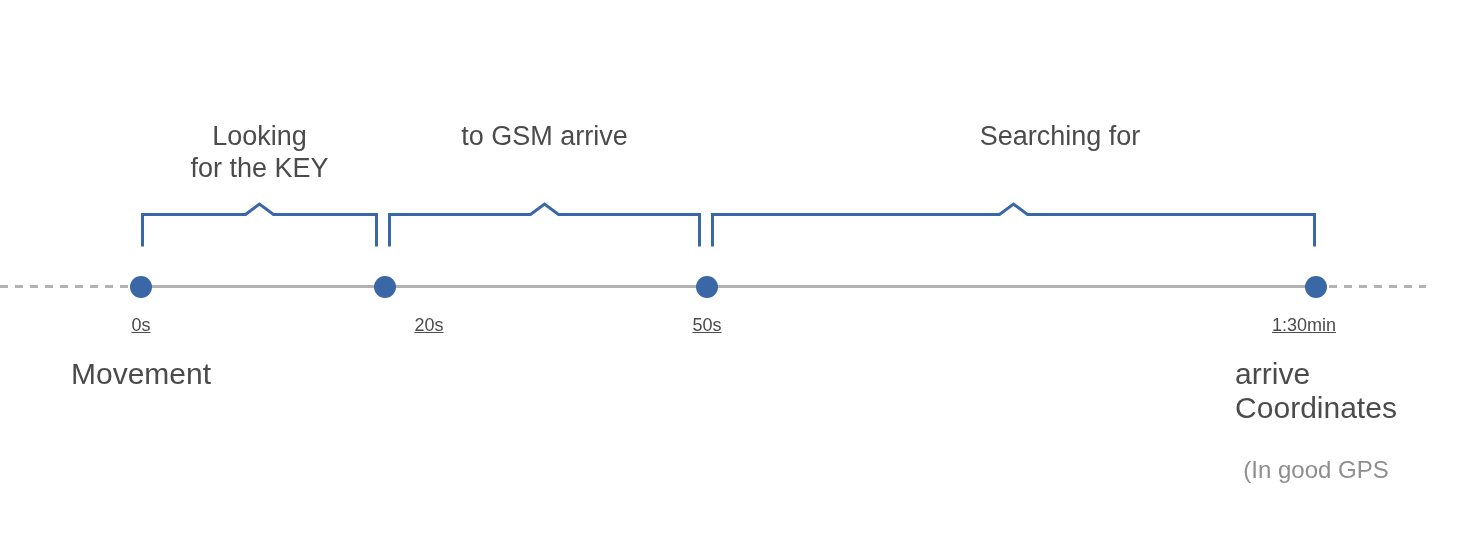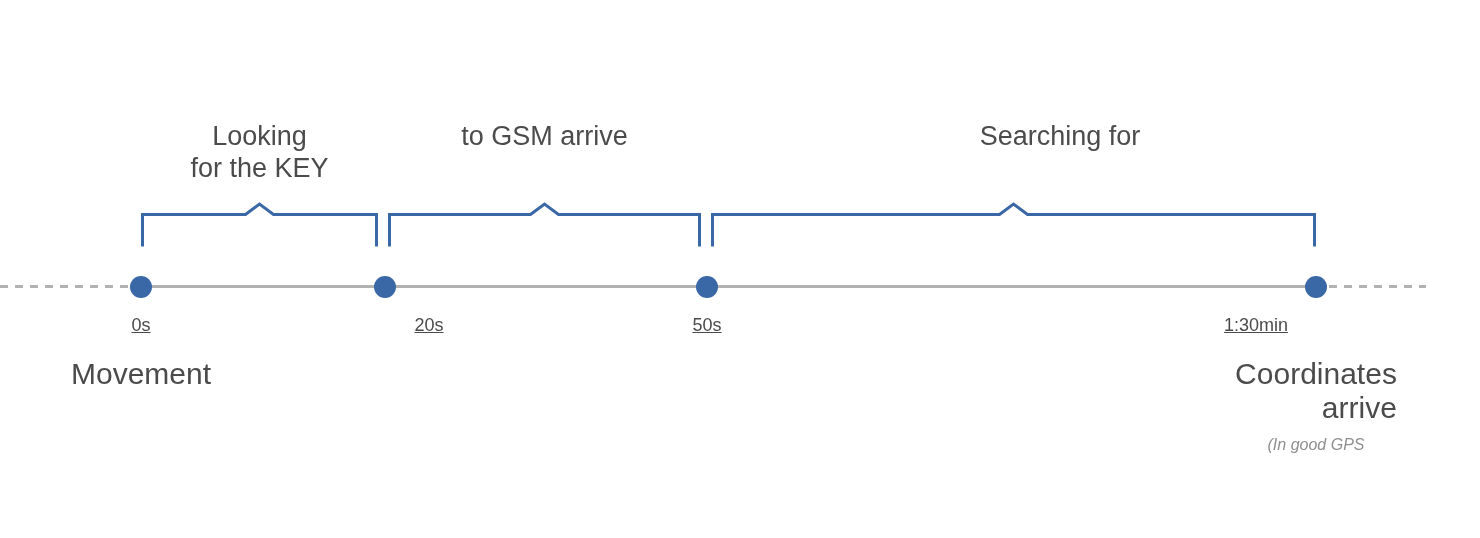--- a/index.html
+++ b/index.html
@@ -49,36 +49,35 @@
     line-height: 28px;
     color: var(--text-dark, #4B4B4B);
     white-space: nowrap;
     text-decoration: underline;
   }
   
   .event-label {
     position: absolute;
     top: 357px;
     transform: translateX(-50%);
-    text-align: right;
+    text-align: left;
     font-size: 30px;
     line-height: 34px;
     color: var(--text-dark, #4B4B4B);
     white-space: nowrap;
   }
   .event-note {
     position: absolute;
-    top: 431px;
+    top: 456px;
     transform: translateX(-50%);
     text-align: center;
-    font-size: 16px;
+    font-size: 24px;
     line-height: 27px;
     color: var(--text-muted, #8E8E8E);
     white-space: nowrap;
-    font-style: italic;
   }
   
   .brace {
     position: absolute;
     top: 201px;
     height: 47px;
   }
   .brace svg {
     display: block;
     overflow: visible;
@@ -143,22 +142,22 @@
     <div>Movement</div>
   </div>
 
   <div class="dot" style="left: 385px;"></div>
   <div class="time-label" style="left: 385px; margin-left: 44px;">20s</div>
 
   <div class="dot" style="left: 707px;"></div>
   <div class="time-label" style="left: 707px;">50s</div>
 
   <div class="dot" style="left: 1316px;"></div>
-  <div class="time-label" style="left: 1256px;">1:30min</div>
+  <div class="time-label" style="left: 1304px;">1:30min</div>
   <div class="event-label" style="left: 1316px;">
+    <div>arrive</div>
     <div>Coordinates</div>
-    <div>arrive</div>
   </div>
   <div class="event-note" style="left: 1316px;">
     <div>(In good GPS</div>
   </div>
 
 </div>
 
 </body></html>

